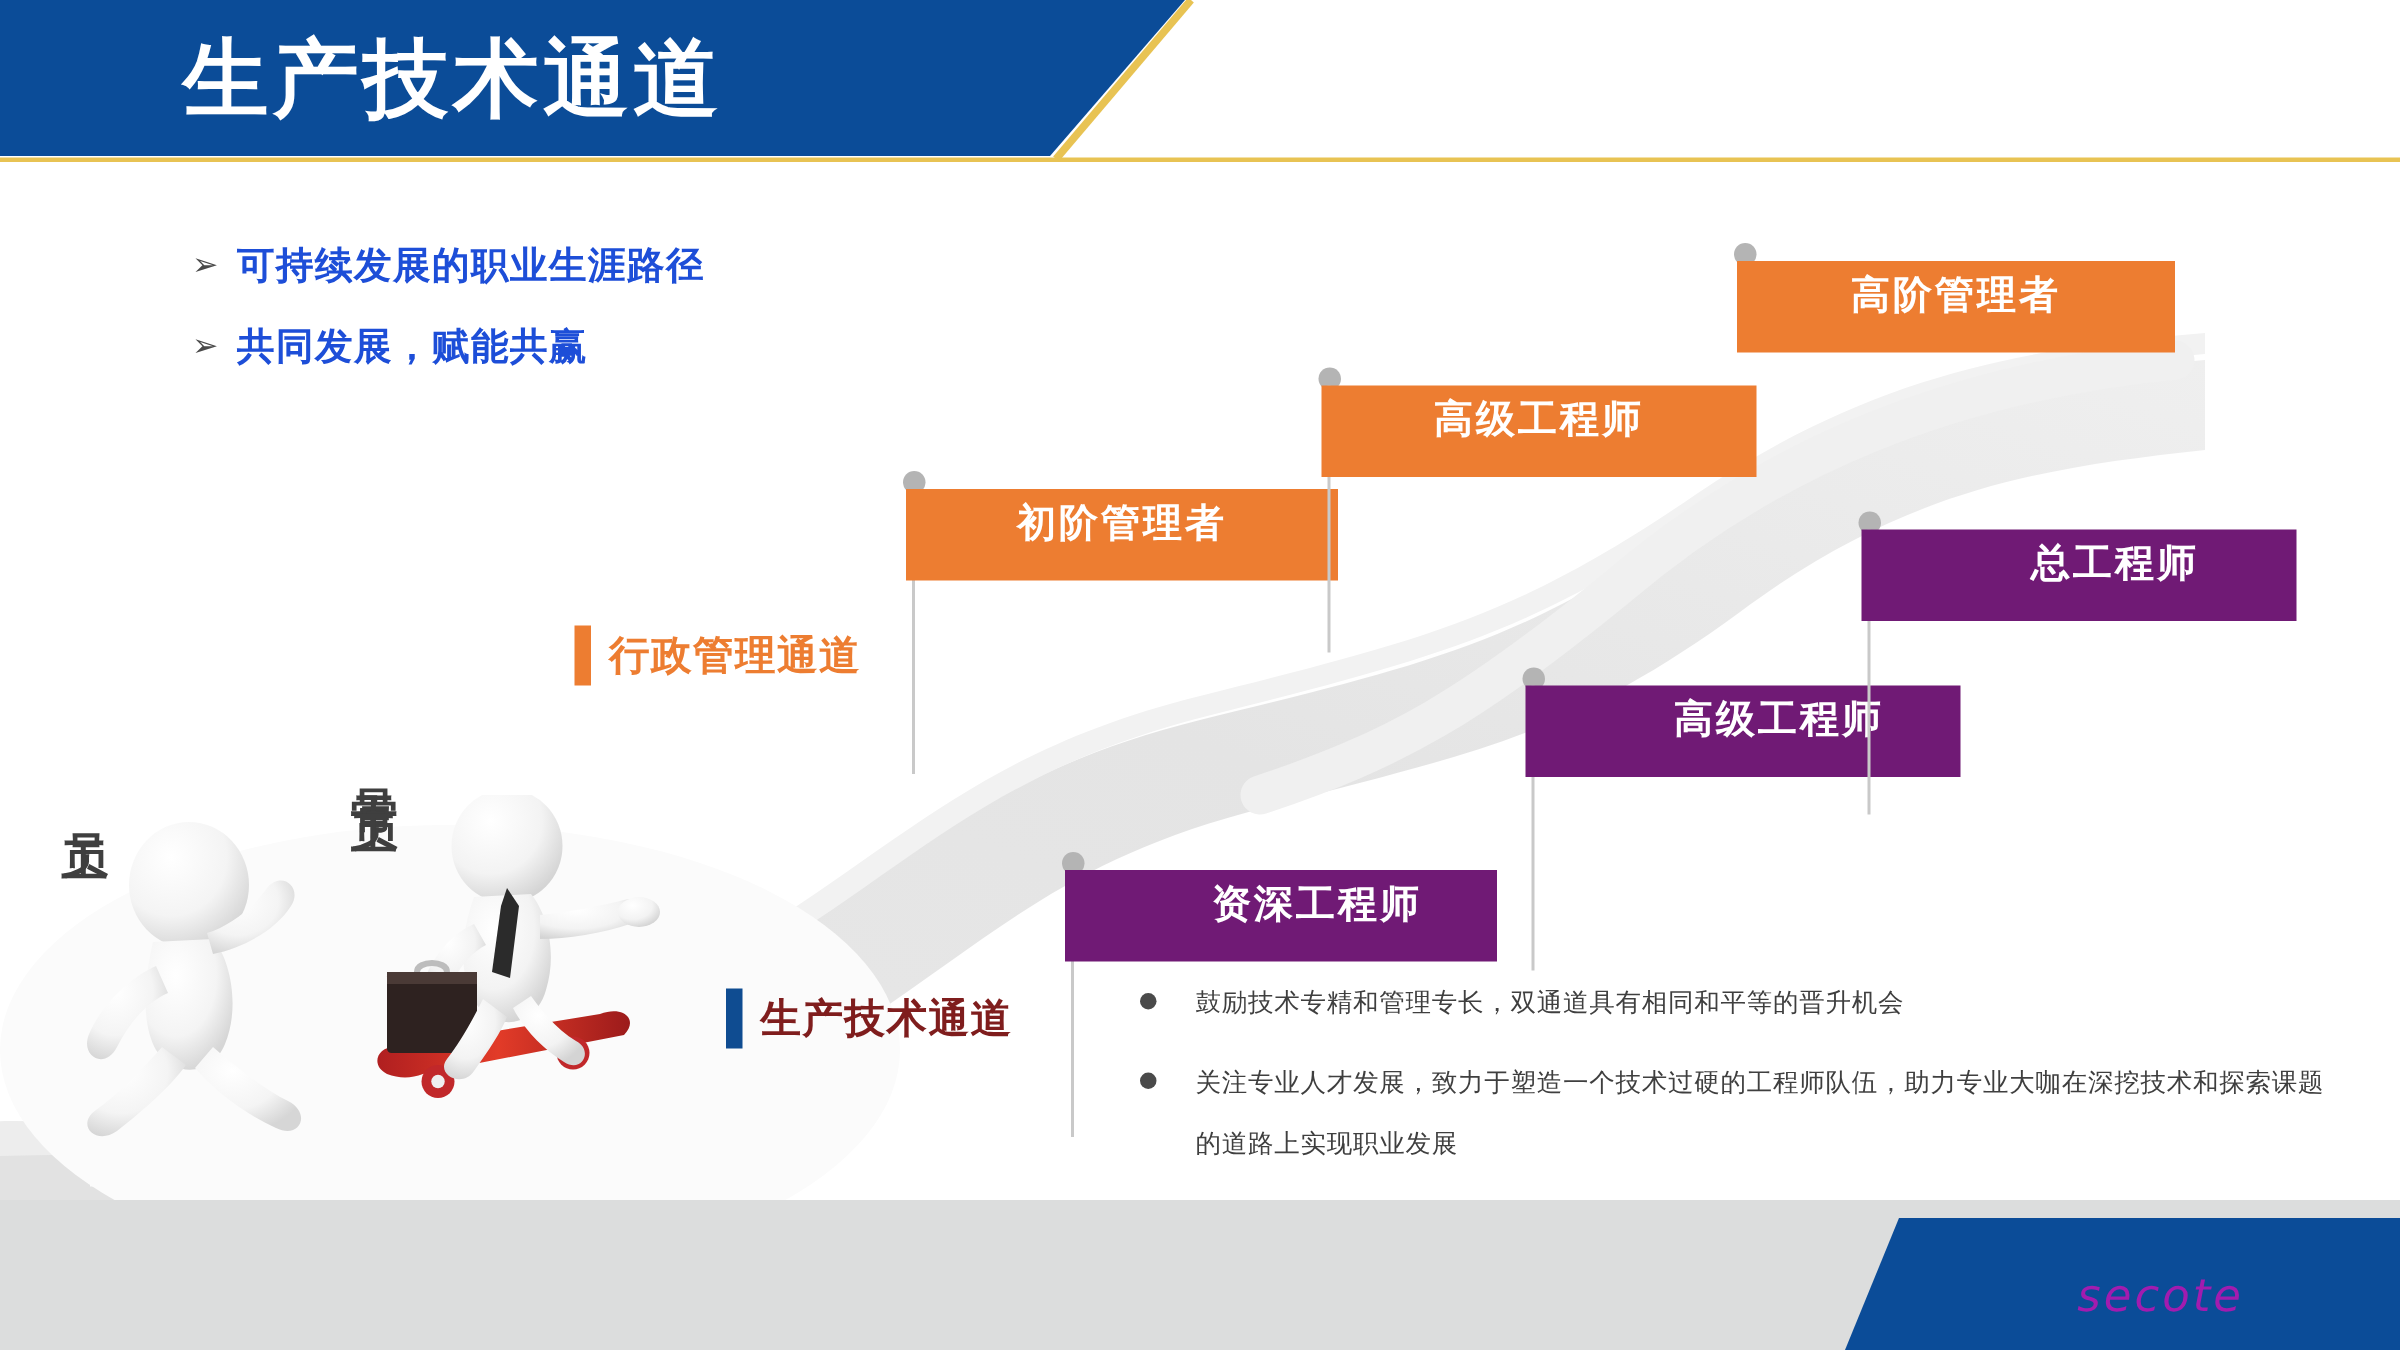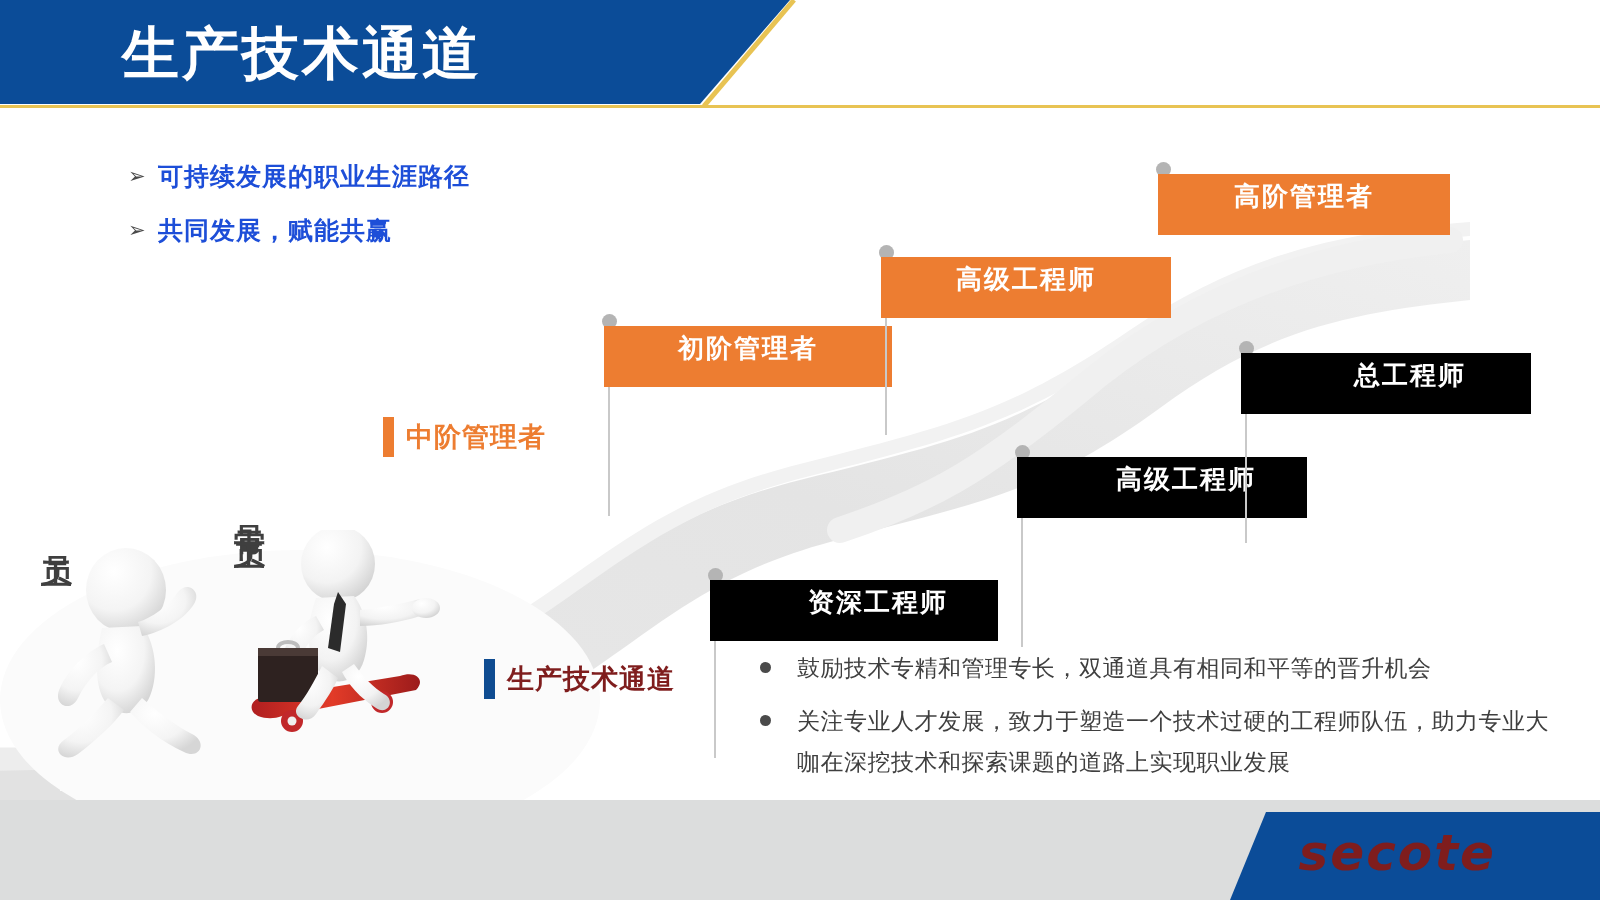--- a/index.html
+++ b/index.html
@@ -50,40 +50,40 @@
   }
   .mile .stem{
     position:absolute;left:4px;top:0;width:2px;background:#c9c9c9;
   }
   .mile .bar{
     position:relative;height:61px;line-height:45px;
     color:#fff;font-size:26px;font-weight:bold;letter-spacing:2px;
     text-align:center;white-space:nowrap;z-index:2;
   }
   .mile.orange .bar{background:#ed7d31;}
-  .mile.blue   .bar{background:#000000;padding-left:48px;}
+  .mile.blue   .bar{background:#701a75;padding-left:48px;}
 
   
   .track{position:absolute;display:flex;align-items:center;z-index:4;}
   .track .tick{width:11px;height:40px;margin-right:12px;}
   .track .lbl{font-size:27px;font-weight:bold;letter-spacing:1px;white-space:nowrap;}
   .track.orange .tick{background:#ed7d31;}
   .track.orange .lbl{color:#ed7d31;}
   .track.blue .tick{background:#0f4c91;}
   .track.blue .lbl{color:#7f1d1d;}
 
   
   .notes{position:absolute;left:760px;top:648px;width:790px;z-index:4;}
   .note-row{display:flex;margin-bottom:12px;}
   .note-dot{
     width:11px;height:11px;border-radius:50%;background:#4a4a4a;
     margin:14px 26px 0 0;flex:none;
   }
   .note-text{
-    font-size:23px;color:#3f3f3f;line-height:41px;letter-spacing:0.5px;
+    font-size:17px;color:#3f3f3f;line-height:41px;letter-spacing:0.5px;
   }
 
   
   .vlabel{
     position:absolute;z-index:5;
     writing-mode:vertical-rl;text-orientation:upright;
     font-size:31px;font-weight:bold;color:#3f3f3f;letter-spacing:6px;
   }
 
   
@@ -95,21 +95,21 @@
     background:#dcdddd;z-index:2;
   }
   .footer-logo-shape{
     position:absolute;right:0;bottom:0;width:370px;height:88px;
     background:#0b4c98;
     clip-path:polygon(36px 0, 370px 0, 370px 88px, 0 88px);
     z-index:3;
   }
   .footer-logo-text{
     position:absolute;right:104px;bottom:18px;z-index:4;
-    color:#7f1d1d;font-size:50px;font-weight:bold;font-style:italic;
+    color:#a21caf;font-size:30px;font-weight:normal;font-style:italic;
     letter-spacing:2px;font-family:"DejaVu Sans",sans-serif;
   }
 </style>
 </head>
 <body>
 
 <div class="slide">
 
   <div class="road-wrap">
     <svg width="1600" height="700" viewBox="0 0 1600 700">
@@ -190,21 +190,21 @@
   </div>
 
   <div class="mile blue" style="left:1241px;top:353px;width:290px;">
     <span class="pin"></span>
     <span class="stem" style="height:190px;"></span>
     <div class="bar">总工程师</div>
   </div>
 
   <div class="track orange" style="left:383px;top:417px;">
     <span class="tick"></span>
-    <span class="lbl">中阶管理者</span>
+    <span class="lbl">行政管理通道</span>
   </div>
 
   <div class="track blue" style="left:484px;top:659px;">
     <span class="tick"></span>
     <span class="lbl">生产技术通道</span>
   </div>
 
   <div class="notes">
     <div class="note-row">
       <span class="note-dot"></span>

